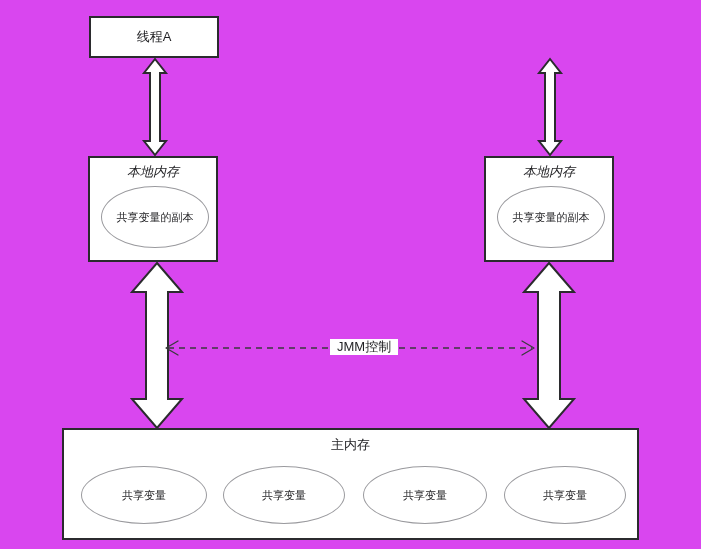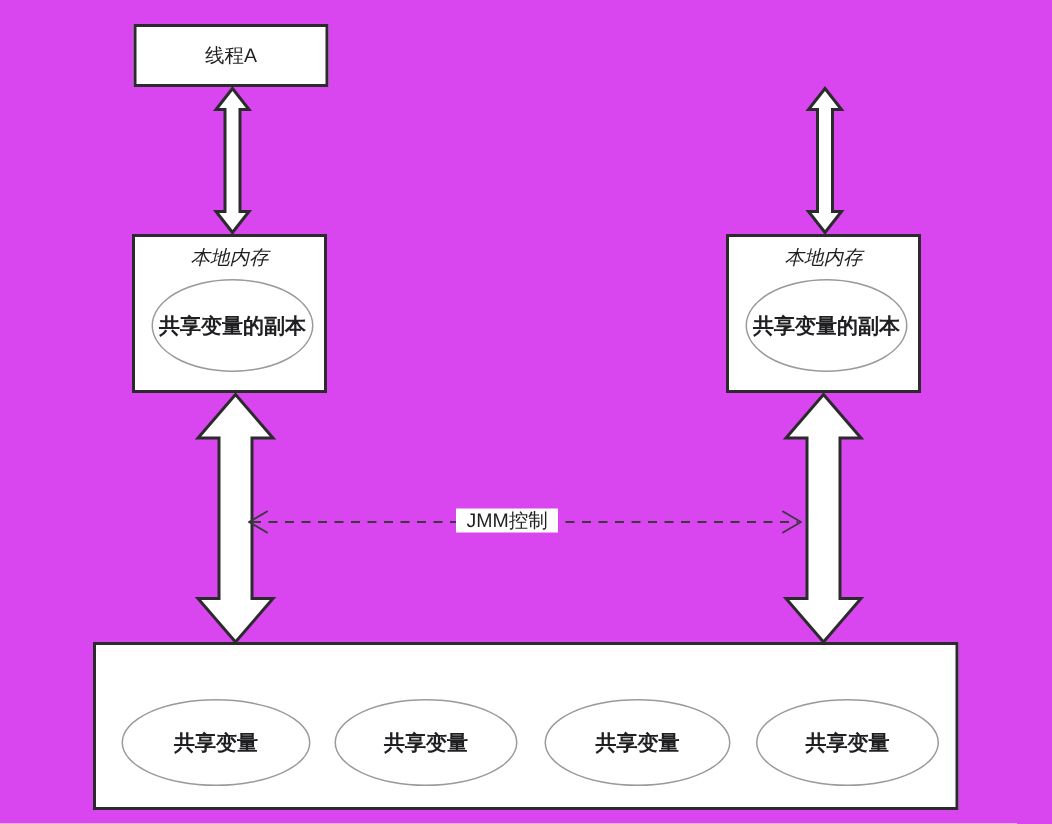--- a/index.html
+++ b/index.html
@@ -49,24 +49,23 @@
     box-sizing: border-box;
     border: 1.6px solid #9a9a9e;
     border-radius: 50%;
     background: #ffffff;
     display: flex;
     align-items: center;
     justify-content: center;
   }
   .ellipse span {
     color: #1f1f22;
-    font-size: 14px;
+    font-size: 11px;
     line-height: 15px;
     white-space: nowrap;
-    font-weight: bold;
   }
   .arrow-svg {
     position: absolute;
     overflow: visible;
   }
   .arrow-outline {
     fill: #ffffff;
     stroke: #2b2b2e;
     stroke-width: 2;
     stroke-linejoin: miter;
@@ -136,23 +135,24 @@
 
   <svg class="arrow-svg" style="left:522px; top:262px;" width="54" height="167" viewBox="0 0 54 167">
     <path class="arrow-outline" d="M27 1 L52 30 L38 30 L38 137 L52 137 L27 166 L2 137 L16 137 L16 30 L2 30 Z"></path>
   </svg>
 
   <svg class="jmm-layer" style="left:160px; top:338px;" width="380" height="20" viewBox="0 0 380 20">
     <line class="jmm-line" x1="8" y1="10" x2="372" y2="10"></line>
     <path class="jmm-head" d="M18 3 L6 10 L18 17"></path>
     <path class="jmm-head" d="M362 3 L374 10 L362 17"></path>
   </svg>
-  <div class="jmm-label" style="left:304px; top:339px;">JMM控制</div>
+  <div class="jmm-label" style="left:330px; top:339px;">JMM控制</div>
 
   <div class="box main-box" style="left:62px; top:428px; width:577px; height:112px;">
+    <div class="box-label">主内存</div>
 
     <div class="ellipse" style="left:17px; top:36px; width:126px; height:58px;">
       <span>共享变量</span>
     </div>
 
     <div class="ellipse" style="left:159px; top:36px; width:122px; height:58px;">
       <span>共享变量</span>
     </div>
 
     <div class="ellipse" style="left:299px; top:36px; width:124px; height:58px;">

